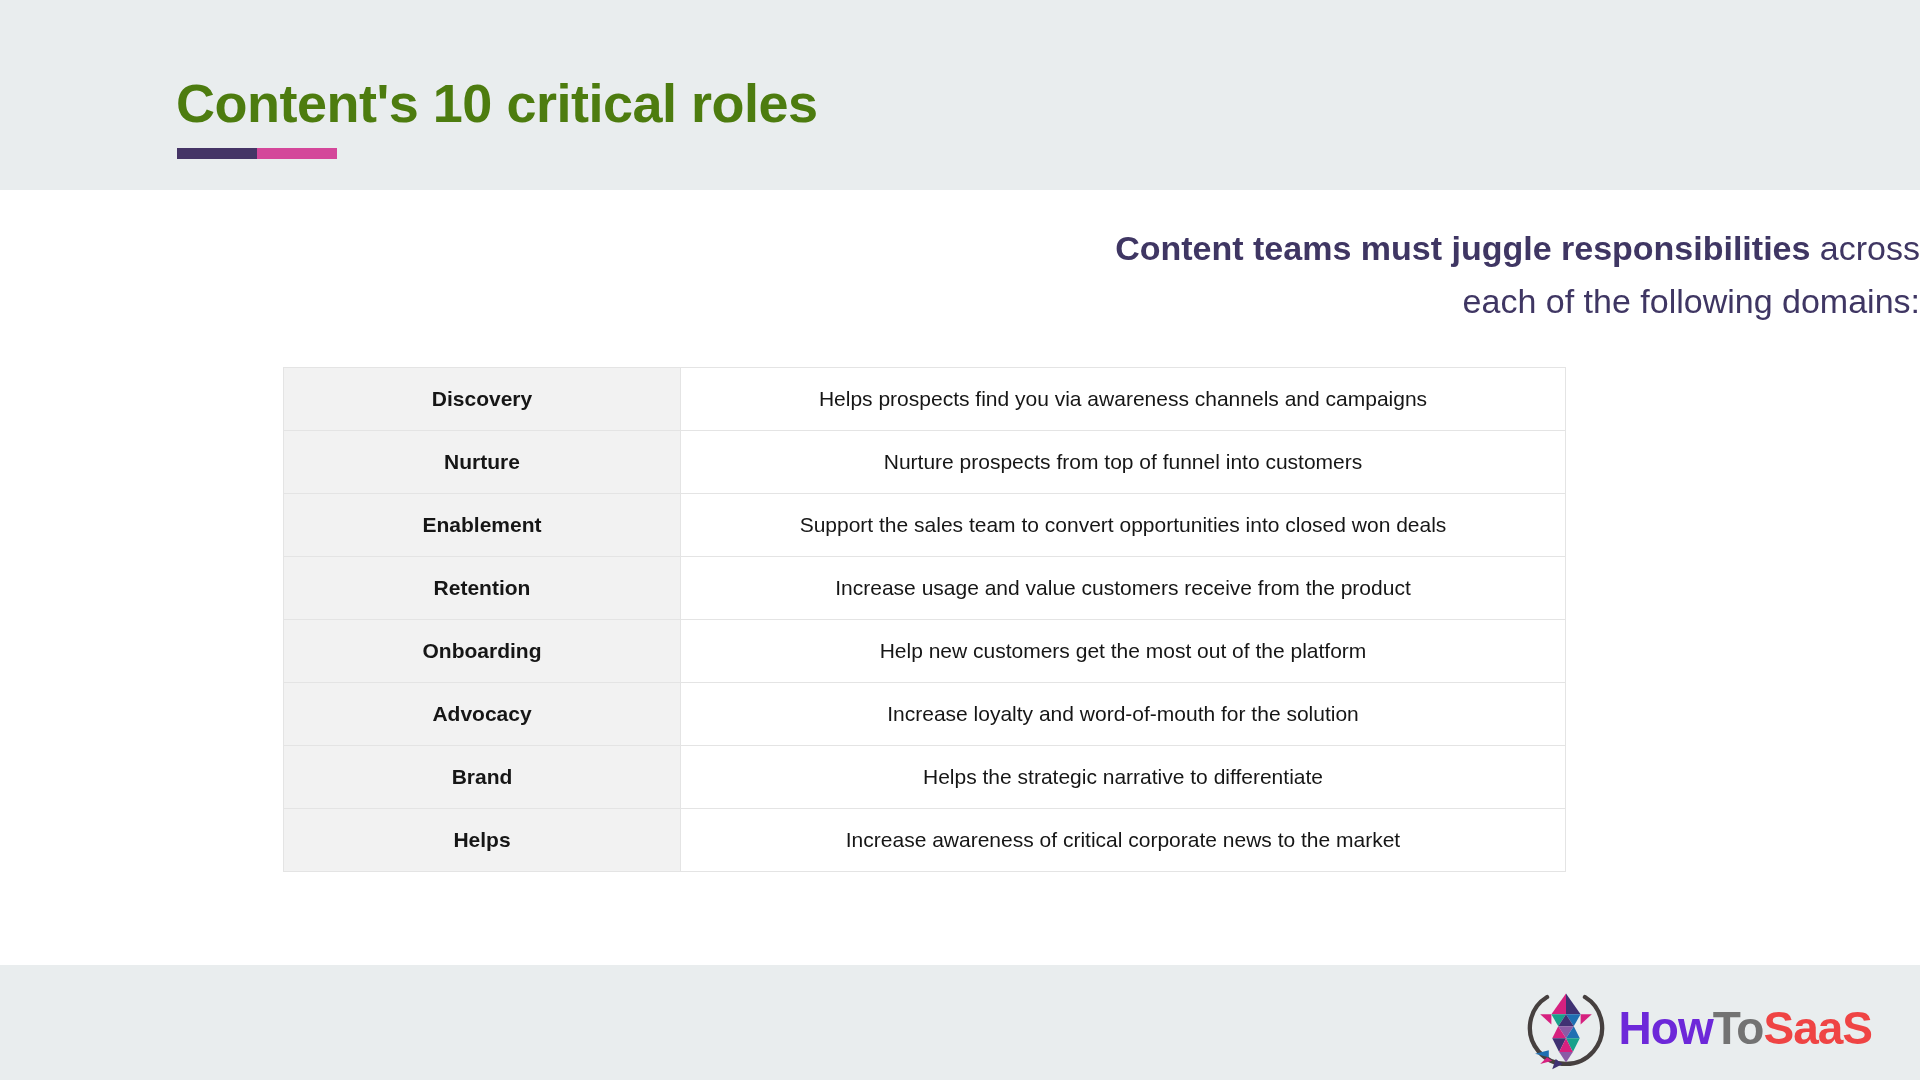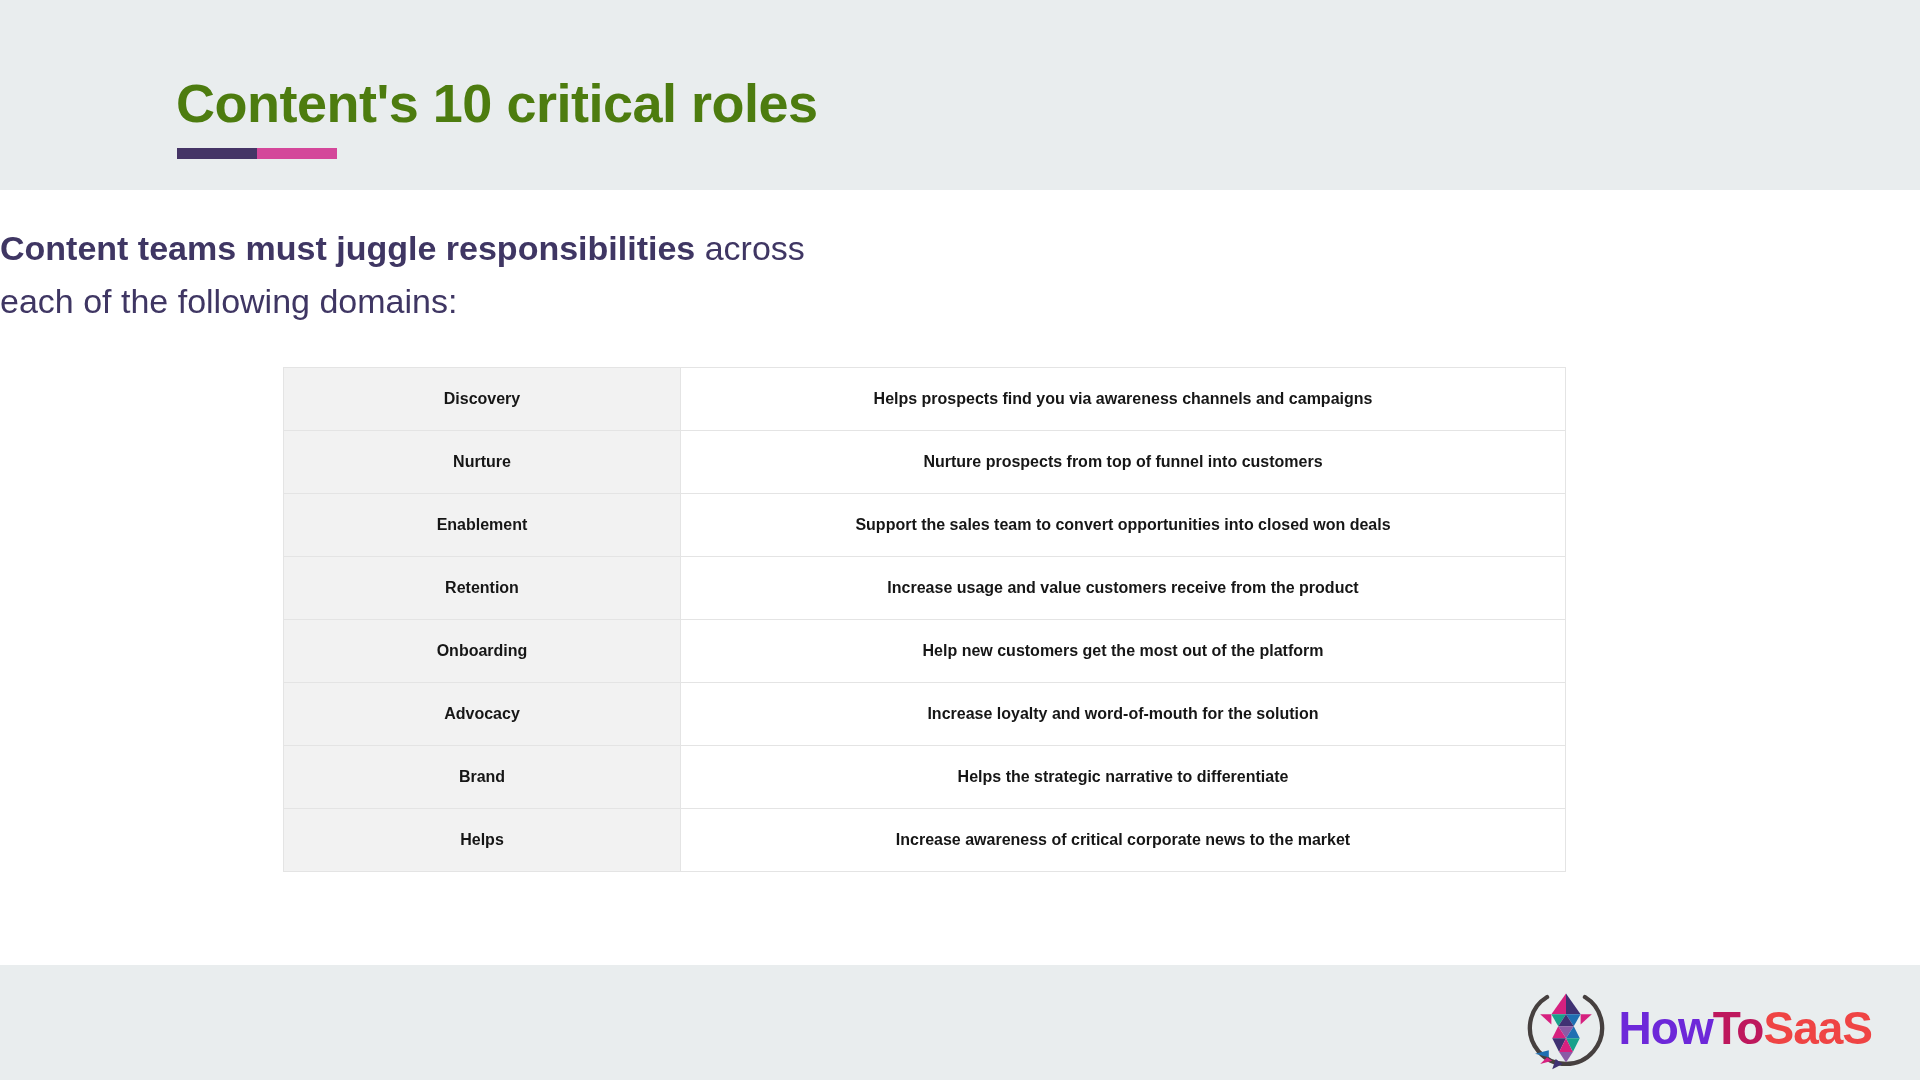--- a/index.html
+++ b/index.html
@@ -44,55 +44,55 @@
   }
   .accent-bar .seg-left  { width: 50%; height: 100%; background: #453566; }
   .accent-bar .seg-right { width: 50%; height: 100%; background: #d4479a; }
 
   
   .subtitle {
     position: absolute;
     left: 0;
     top: 222px;
     width: 1920px;
-    text-align: left;
+    text-align: right;
     font-size: 34px;
     line-height: 1.55;
     color: #3f3663;
   }
   .subtitle .bold { font-weight: bold; }
   .subtitle .reg  { font-weight: normal; }
 
   
   .roles-table {
     position: absolute;
     left: 283px;
     top: 367px;
     width: 1283px;
     border-collapse: collapse;
     table-layout: fixed;
   }
   .roles-table tr { height: 63px; }
   .roles-table td {
     border: 1px solid #e4e4e4;
     padding: 0 8px;
-    font-size: 16px;
+    font-size: 21px;
     color: #161616;
     vertical-align: middle;
   }
   .roles-table td.domain-cell {
     width: 380px;
     background: #f2f2f2;
     font-weight: bold;
     text-align: center;
   }
   .roles-table td.desc-cell {
     background: #ffffff;
     text-align: center;
-    font-weight: bold;
+    font-weight: normal;
   }
 
   
   .footer-band {
     position: absolute;
     left: 0;
     top: 965px;
     width: 1920px;
     height: 115px;
     background: #e9edee;
@@ -107,21 +107,21 @@
   }
   .logo-mark { width: 86px; height: 86px; display: block; }
   .logo-word {
     font-size: 46px;
     font-weight: bold;
     letter-spacing: -1px;
     white-space: nowrap;
     line-height: 1;
   }
   .logo-word .w-how  { color: #6d28d9; }
-  .logo-word .w-to   { color: #be185d; }
+  .logo-word .w-to   { color: #737373; }
   .logo-word .w-saas { color: #ef4444; }
 </style>
 </head>
 <body>
 
 <div class="header-band"></div>
 
 <div class="slide-title">Content's 10 critical roles</div>
 
 <div class="accent-bar">

